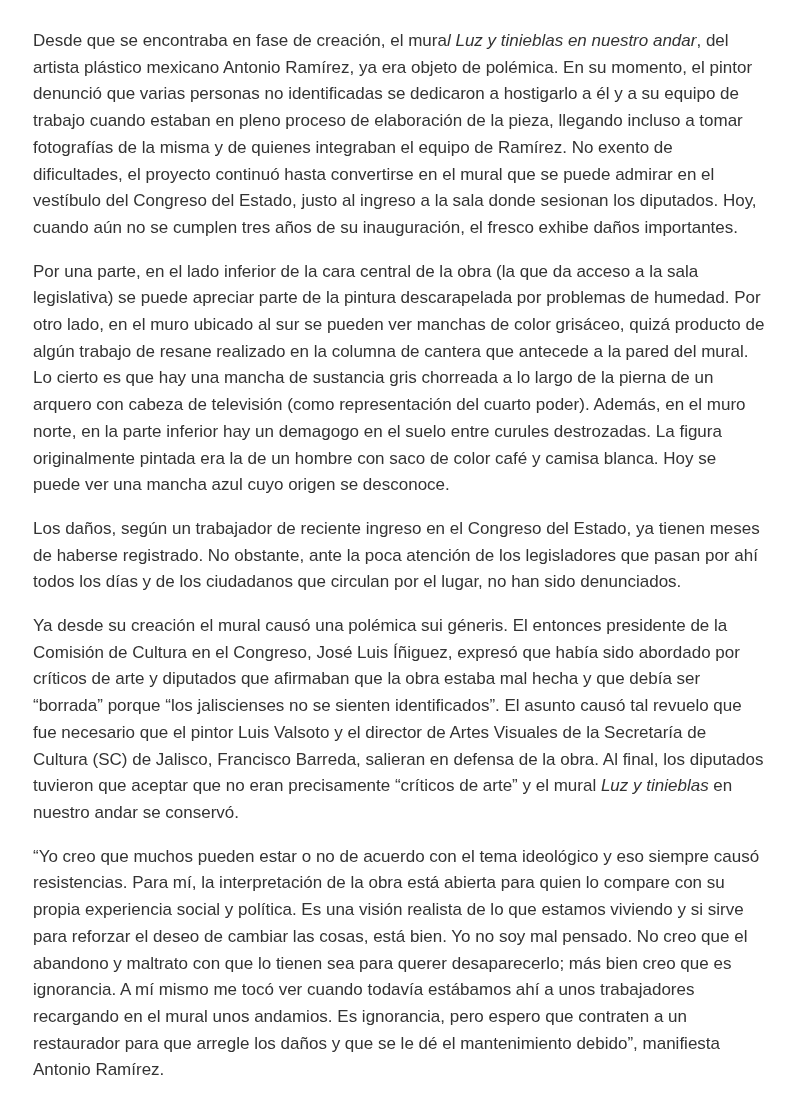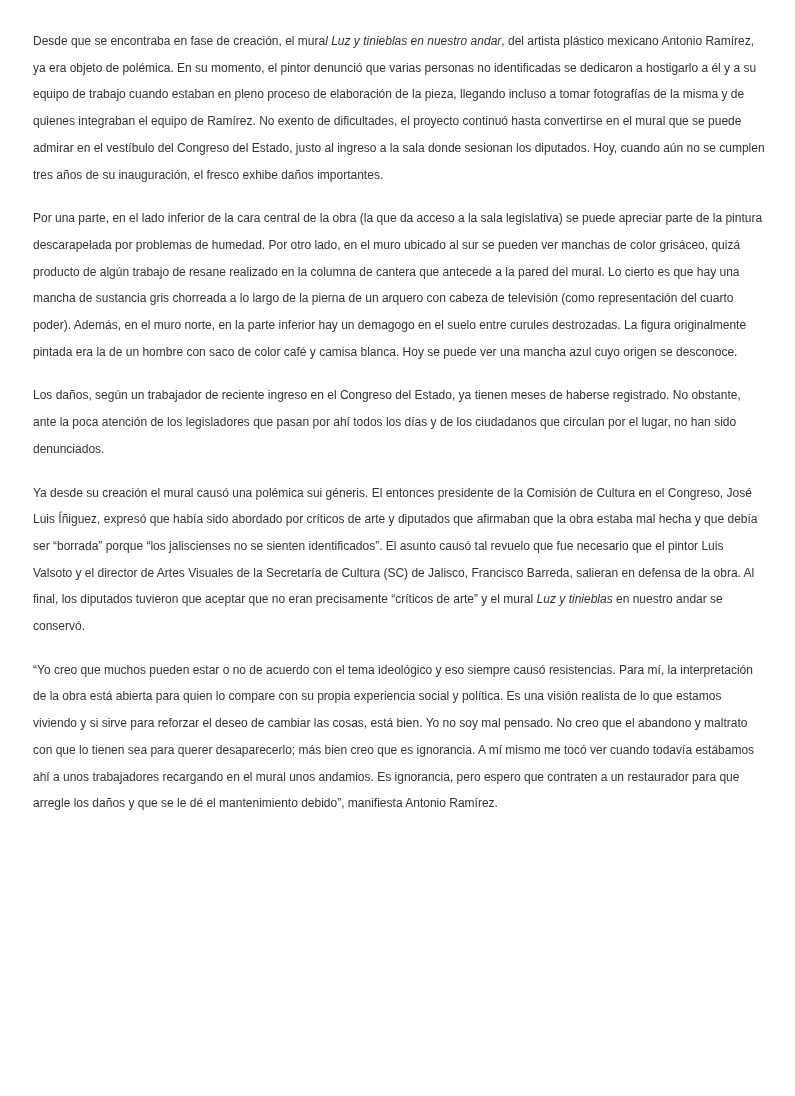--- a/index.html
+++ b/index.html
@@ -11,21 +11,21 @@
     width: 795px;
     min-height: 1096px;
     box-sizing: border-box;
     background: #ffffff;
     overflow: hidden;
   }
   .article {
     box-sizing: border-box;
     padding: 28px 30px 0 33px;
     font-family: "Liberation Sans", sans-serif;
-    font-size: 12px;
+    font-size: 17px;
     line-height: 26.7px;
     color: #333333;
     text-align: left;
   }
   .article p {
     margin: 0 0 17px 0;
   }
   .article i {
     font-style: italic;
   }

